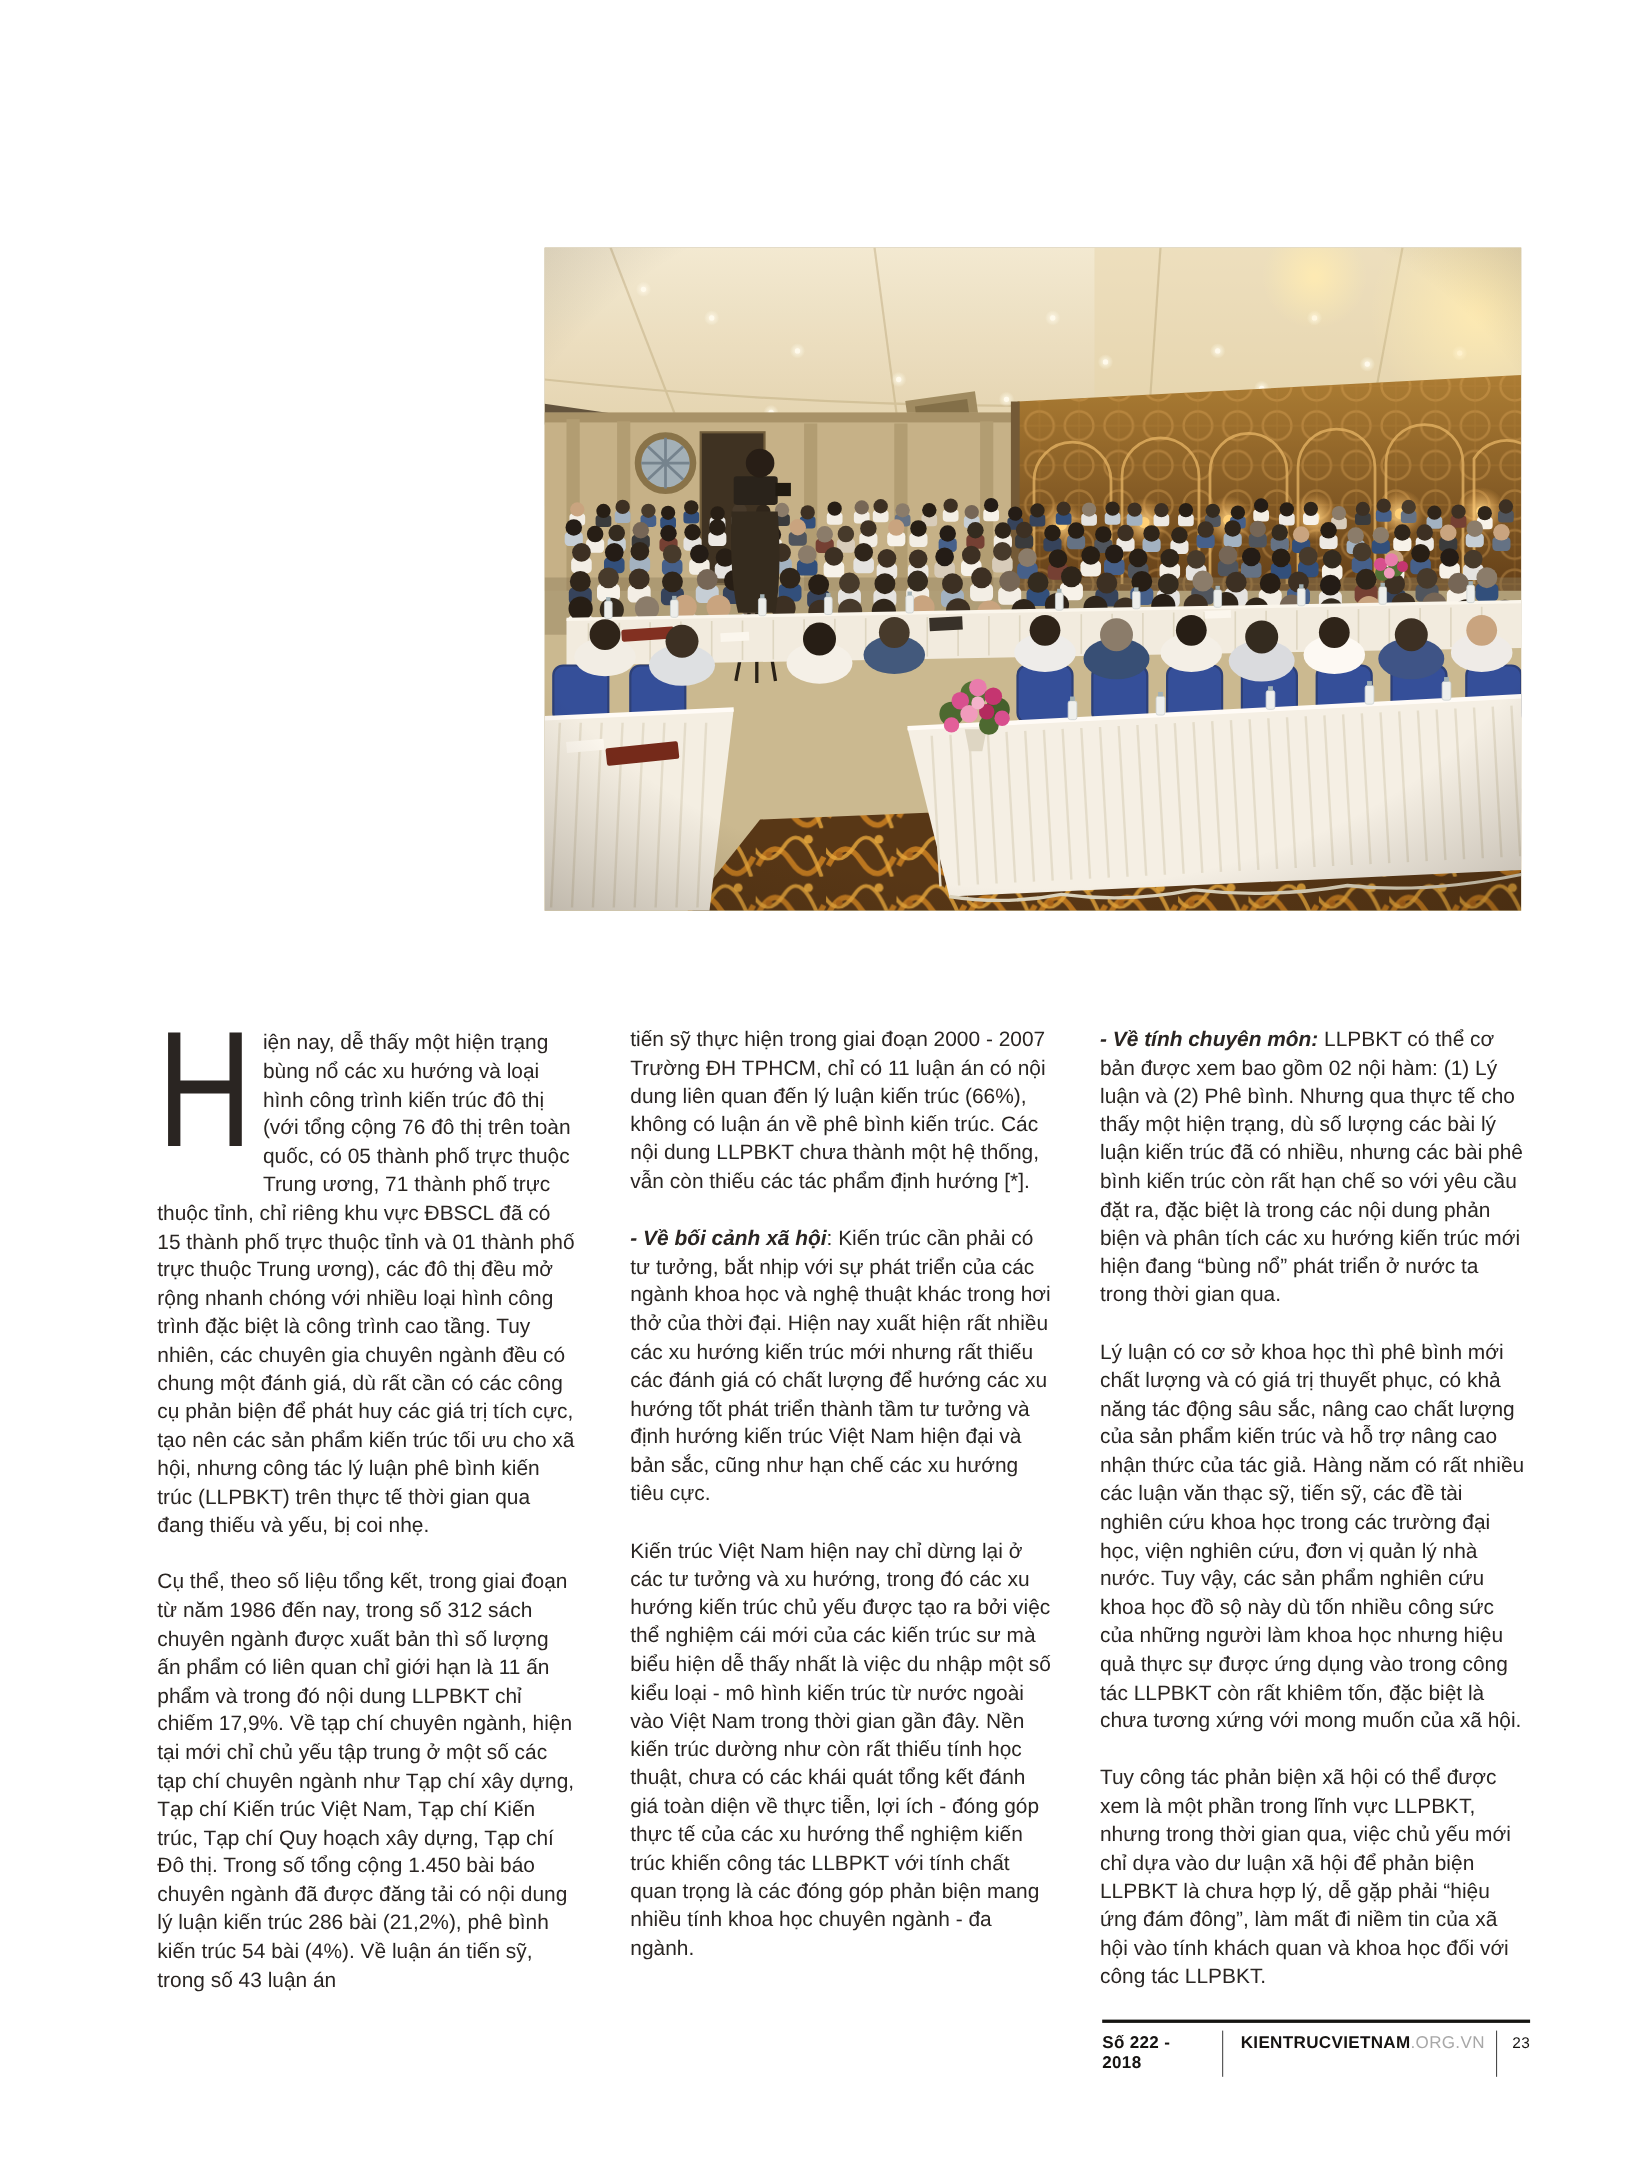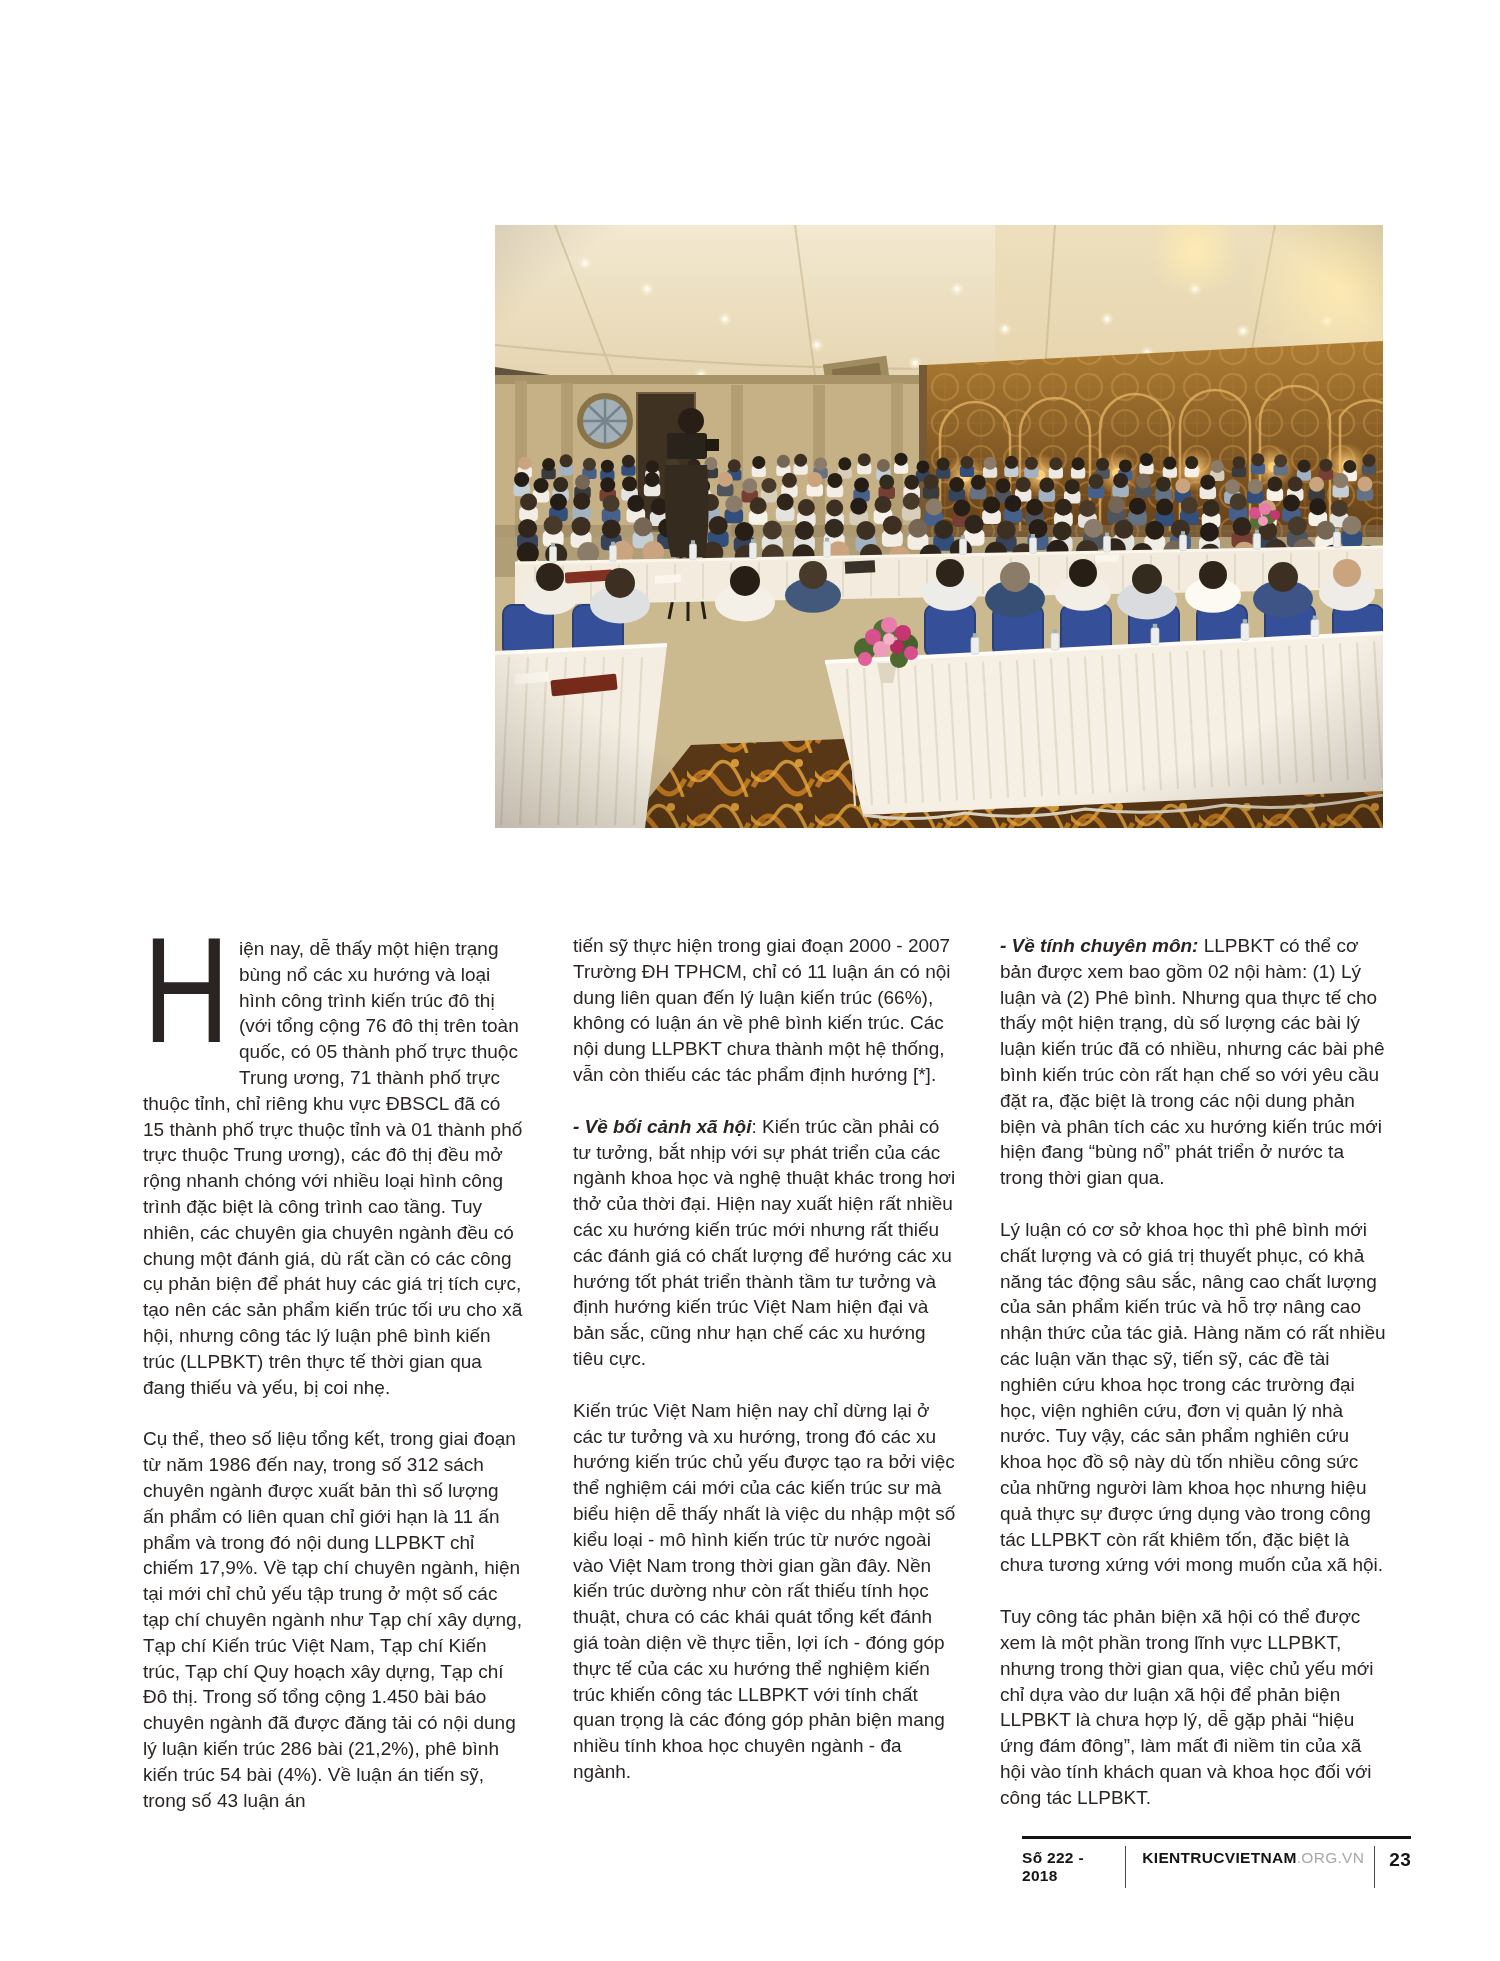--- a/index.html
+++ b/index.html
@@ -41,32 +41,32 @@
   .col p { margin:0 0 26px 0; }
   .lead { font-weight:bold; font-style:italic; }
 
   .dropcap {
     float:left; width:88px; height:128px; margin:3px 8px 0 0;
     font-size:150px; line-height:103px; font-weight:400; color:#2a2522;
     transform:scaleX(0.8); transform-origin:0 0;
   }
 
   
-  .footer { position:absolute; left:1002px; top:1836px; width:389px;margin-left:20px; }
+  .footer { position:absolute; left:1002px; top:1836px; width:389px; }
   .footer-rule { height:2.5px; background:#161412; }
   .footer-row {
     display:flex; align-items:stretch; padding-top:7px;
     font-size:15.5px; letter-spacing:0.3px; color:#161412;
   }
   .f-issue { font-weight:bold; padding:3px 14px 3px 0; }
   .f-sep { border-left:1.6px solid #4a4a4a; }
   .f-site { flex:1; padding:3px 10px 3px 16px; white-space:nowrap; }
   .f-site b { font-weight:bold; color:#161412; }
   .f-domain { font-weight:400; color:#a8a8a8; }
-  .f-page { font-weight:bold; font-size:19px; padding:3px 0 3px 14px; }
+  .f-page { font-weight:normal; font-size:14px; padding:3px 0 3px 14px; }
 </style>
 </head>
 <body>
 
 <div class="page">
 
   <div class="photo">
     <svg viewBox="0 0 888 603" preserveAspectRatio="none" xmlns="http://www.w3.org/2000/svg">
       <defs>
         <linearGradient id="ceil" x1="0" y1="0" x2="0" y2="1">

